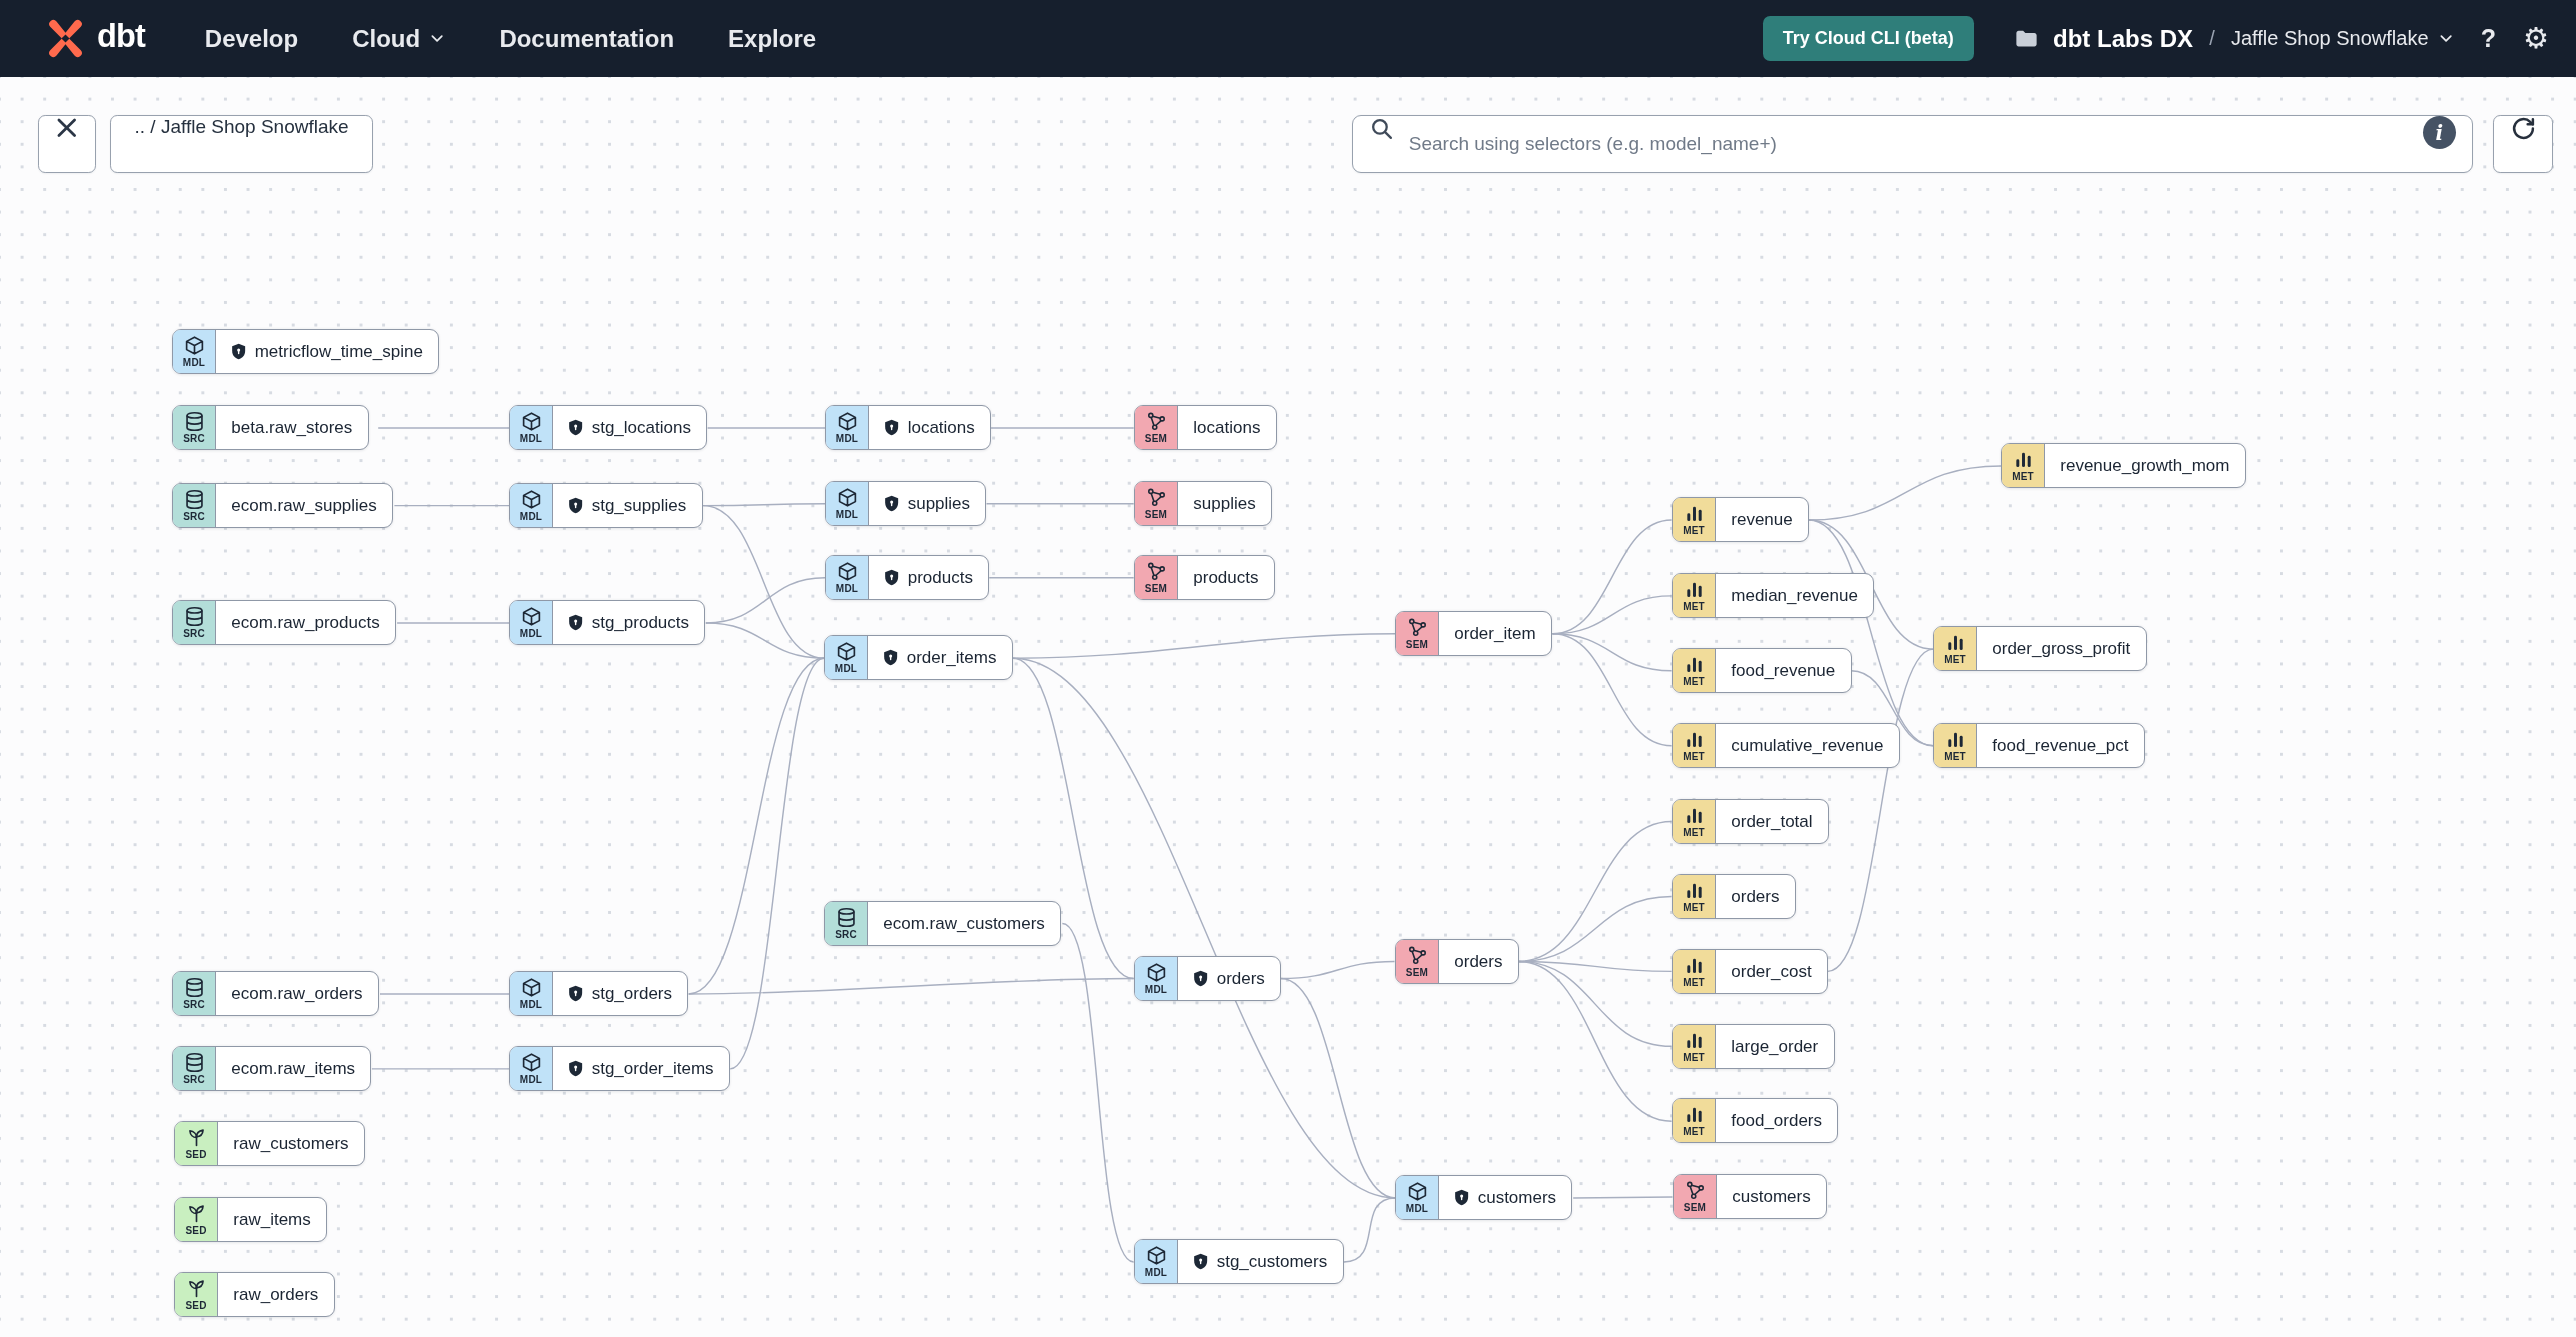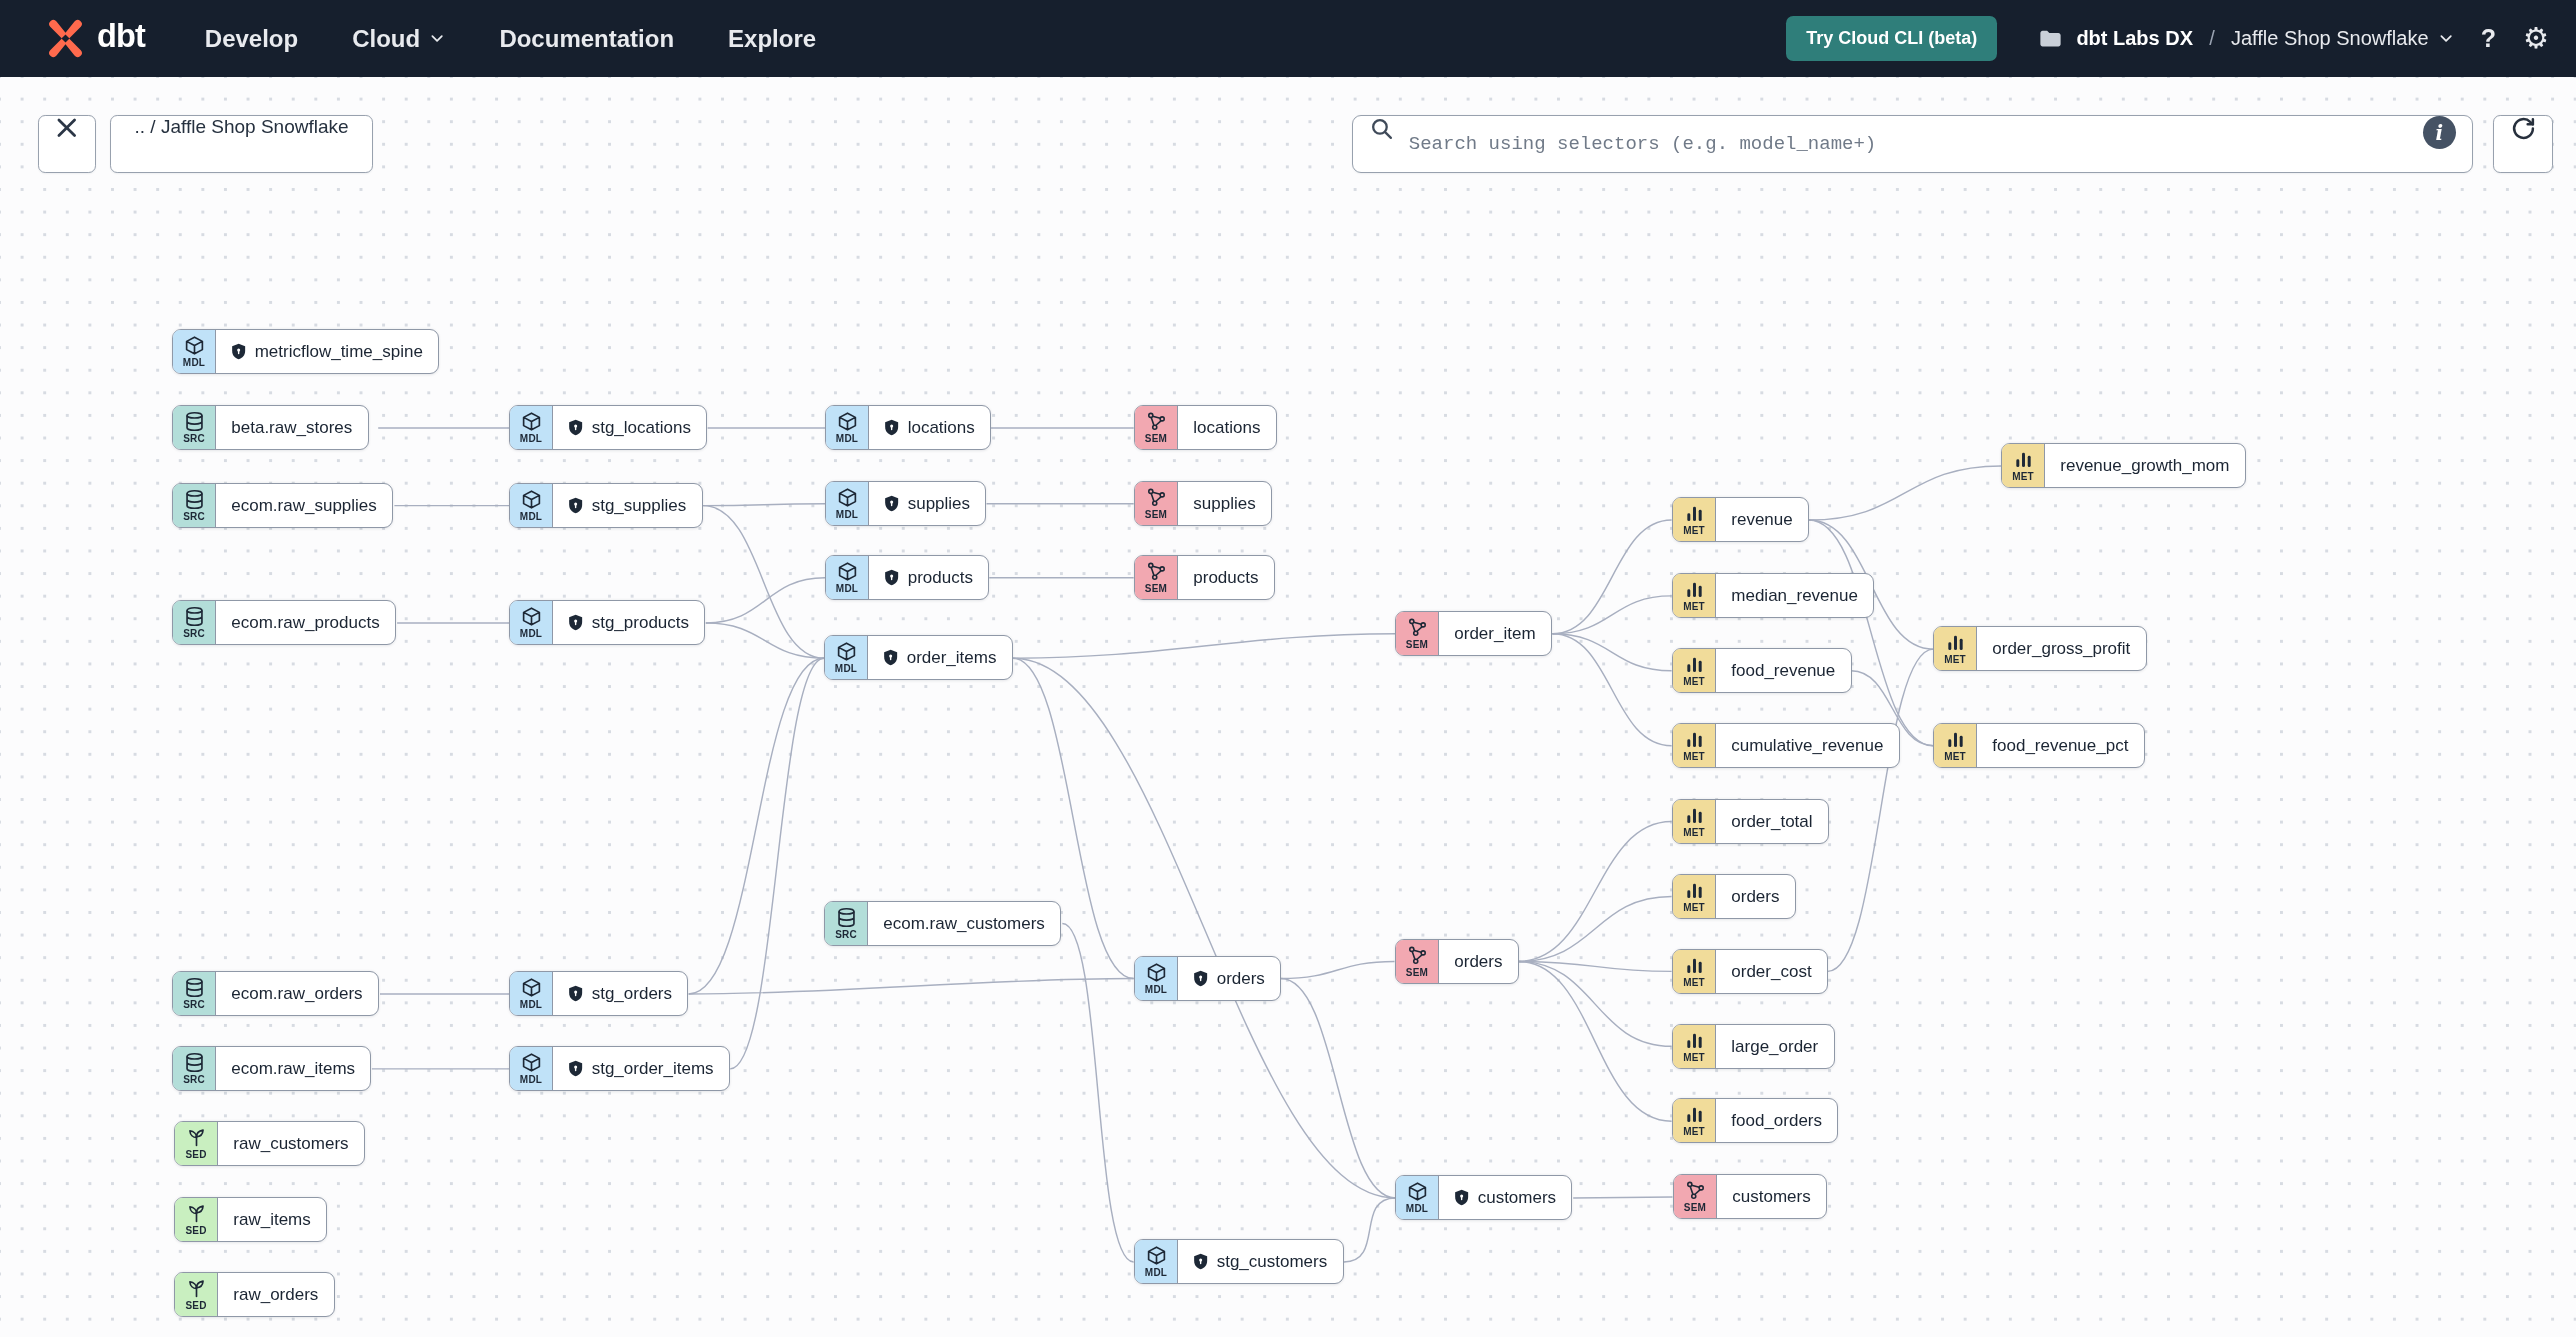--- a/index.html
+++ b/index.html
@@ -18,21 +18,21 @@
   .brand-mark{width:45px;height:45px;}
   .brand-name{color:#ffffff;font-size:32.5px;font-weight:700;letter-spacing:-0.9px;line-height:1;margin-top:-3.6px;}
   .nav-menu{display:flex;align-items:center;gap:54px;margin-left:60px;}
   .nav-item{color:#e8eaee;font-size:24px;font-weight:700;display:flex;align-items:center;gap:9px;cursor:pointer;}
   .nav-right{margin-left:auto;display:flex;align-items:center;gap:27px;padding-right:27px;}
   .cta-btn{
     background:#2f7e7a;color:#ffffff;font-size:18px;font-weight:700;
     padding:11.7px 20px;border-radius:7.2px;border:none;cursor:pointer;white-space:nowrap;
   }
   .account{display:flex;align-items:center;gap:12.6px;margin-left:12.6px;}
-  .account-name{color:#ffffff;font-size:20px;font-weight:700;}
+  .account-name{color:#ffffff;font-size:24px;font-weight:700;}
   .path-sep{color:#9aa3b2;font-size:20px;margin:0 3.6px;}
   .project{display:flex;align-items:center;gap:9px;color:#e8eaee;font-size:20px;font-weight:400;cursor:pointer;}
   .help-q{color:#e8eaee;font-size:25px;font-weight:700;cursor:pointer;}
   .gear{font-family:"DejaVu Sans",sans-serif;color:#e8eaee;font-size:29px;line-height:1;cursor:pointer;}
   
   .canvas{
     position:absolute;top:77px;left:0;width:2576px;height:1261px;
     background-color:#fcfcfd;
     background-image:radial-gradient(circle,#d7dbe2 1.5px,transparent 1.5px);
     background-size:22.6px 22.6px;background-position:10.8px 10.8px;
@@ -42,21 +42,21 @@
     position:absolute;background:#ffffff;border:1.4px solid #98a1ae;border-radius:7.2px;
     box-shadow:0 0.9px 1.8px rgba(20,30,45,.06);display:flex;z-index:5;
     box-sizing:border-box;
   }
   .close-chip{left:38px;top:115px;width:58px;height:58px;justify-content:center;cursor:pointer;}
   .crumb-chip{left:110px;top:115px;height:58px;padding:0 23.5px;}
   .crumb-text{font-size:19px;color:#26313f;white-space:nowrap;}
   .search-chip{left:1352px;top:115px;width:1121px;height:58px;border-radius:9px;padding:0 16.2px;gap:12.6px;}
   .search-input{
     flex:1;border:none;outline:none;font-size:19px;color:#737373;background:transparent;
-    font-family:Liberation Mono, monospace;
+    font-family:Liberation Sans, sans-serif;
   }
   .search-input::placeholder{color:#707a88;}
   .info-dot{
     width:33px;height:33px;border-radius:50%;background:#455264;color:#ffffff;
     display:flex;align-items:center;justify-content:center;
     font-family:"DejaVu Serif",serif;font-style:italic;font-weight:700;font-size:20px;cursor:pointer;flex:0 0 auto;
   }
   .refresh-chip{left:2493px;top:115px;width:60px;height:58px;justify-content:center;cursor:pointer;}
   
   #nodes,#edges{position:absolute;top:0;left:0;width:2576px;height:1338px;}

